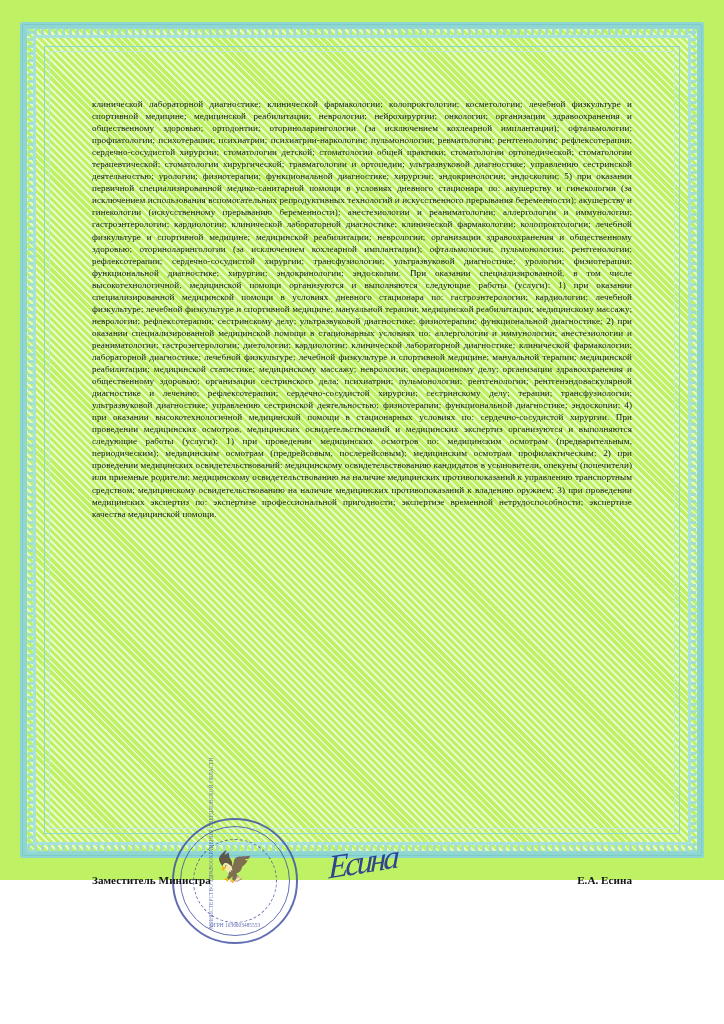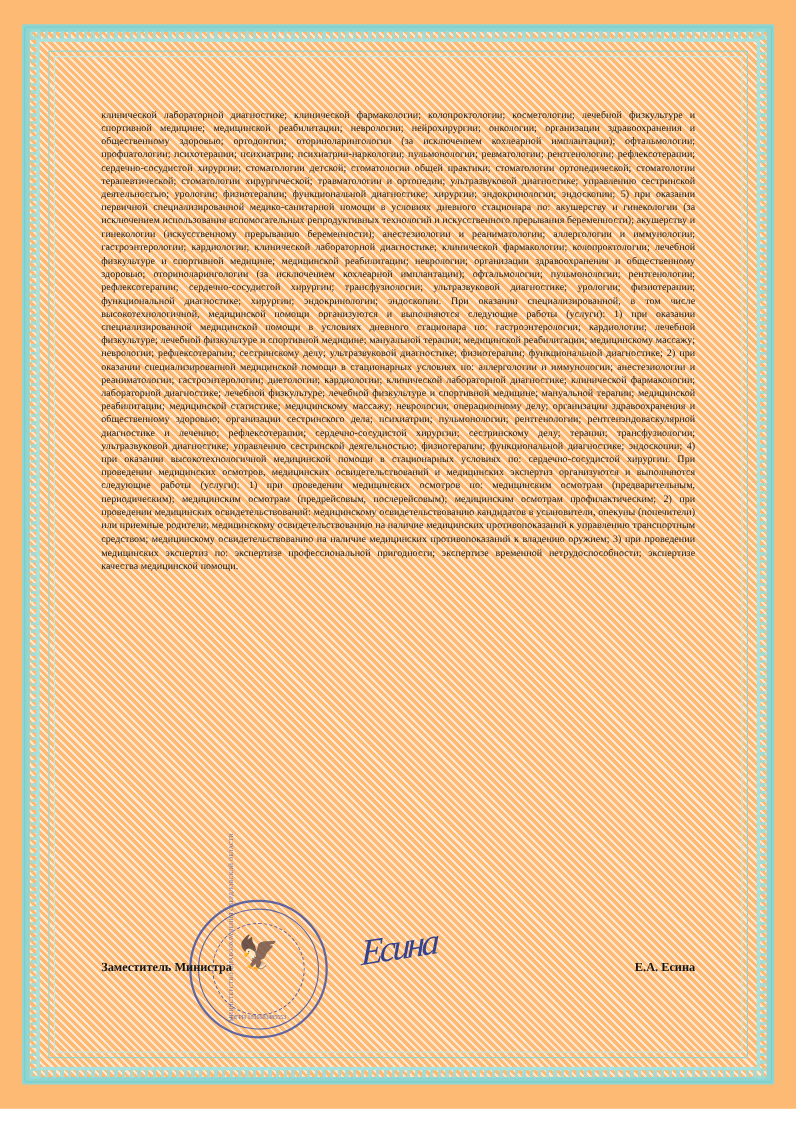--- a/index.html
+++ b/index.html
@@ -9,22 +9,22 @@
   }
   body {
     width: 724px;
     height: 1024px;
     font-family: "Liberation Serif", serif;
     overflow: hidden;
   }
   .page {
     position: relative;
     width: 724px;
-    height: 1008px;
-    background: #fdba74;
+    height: 880px;
+    background: #bef264;
     box-sizing: border-box;
   }
   
   .border-outer {
     position: absolute;
     left: 20px;
     top: 22px;
     right: 20px;
     bottom: 22px;
     border: 7px solid #8fd6d2;

